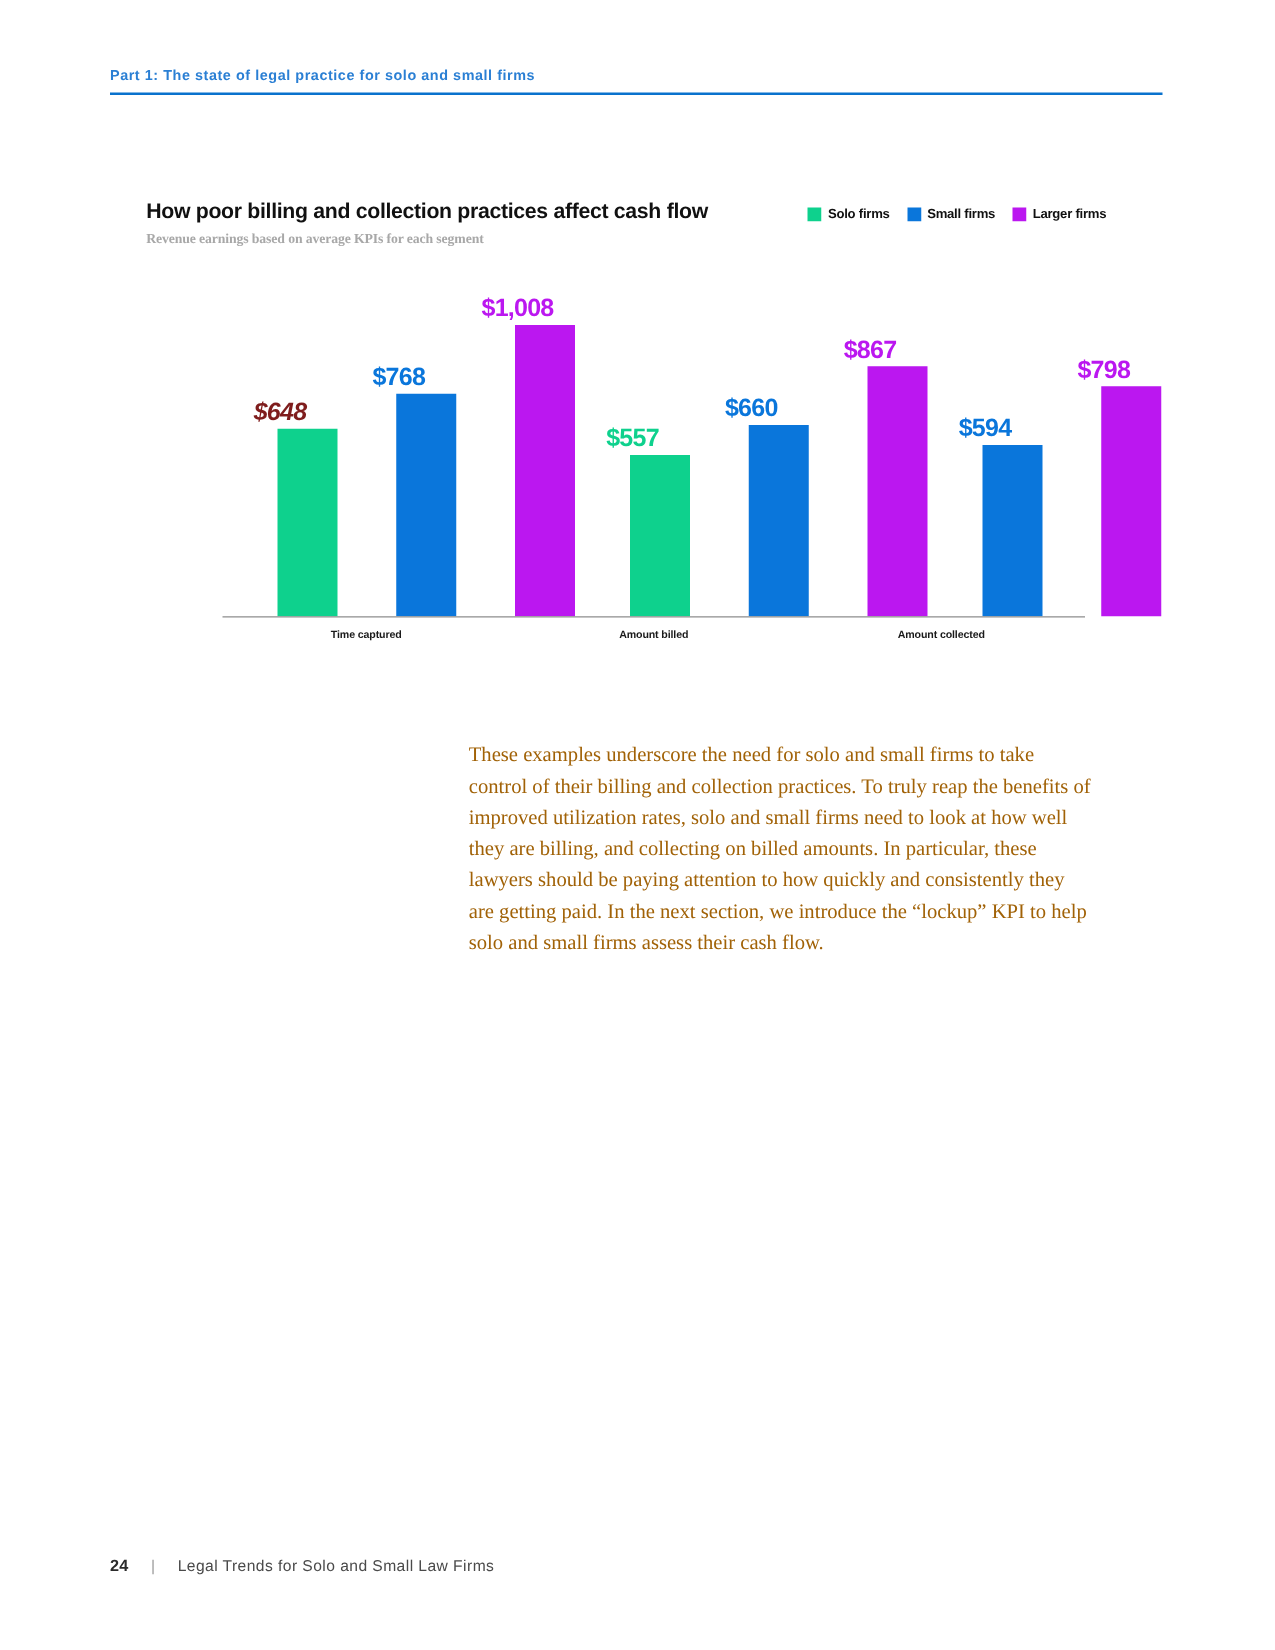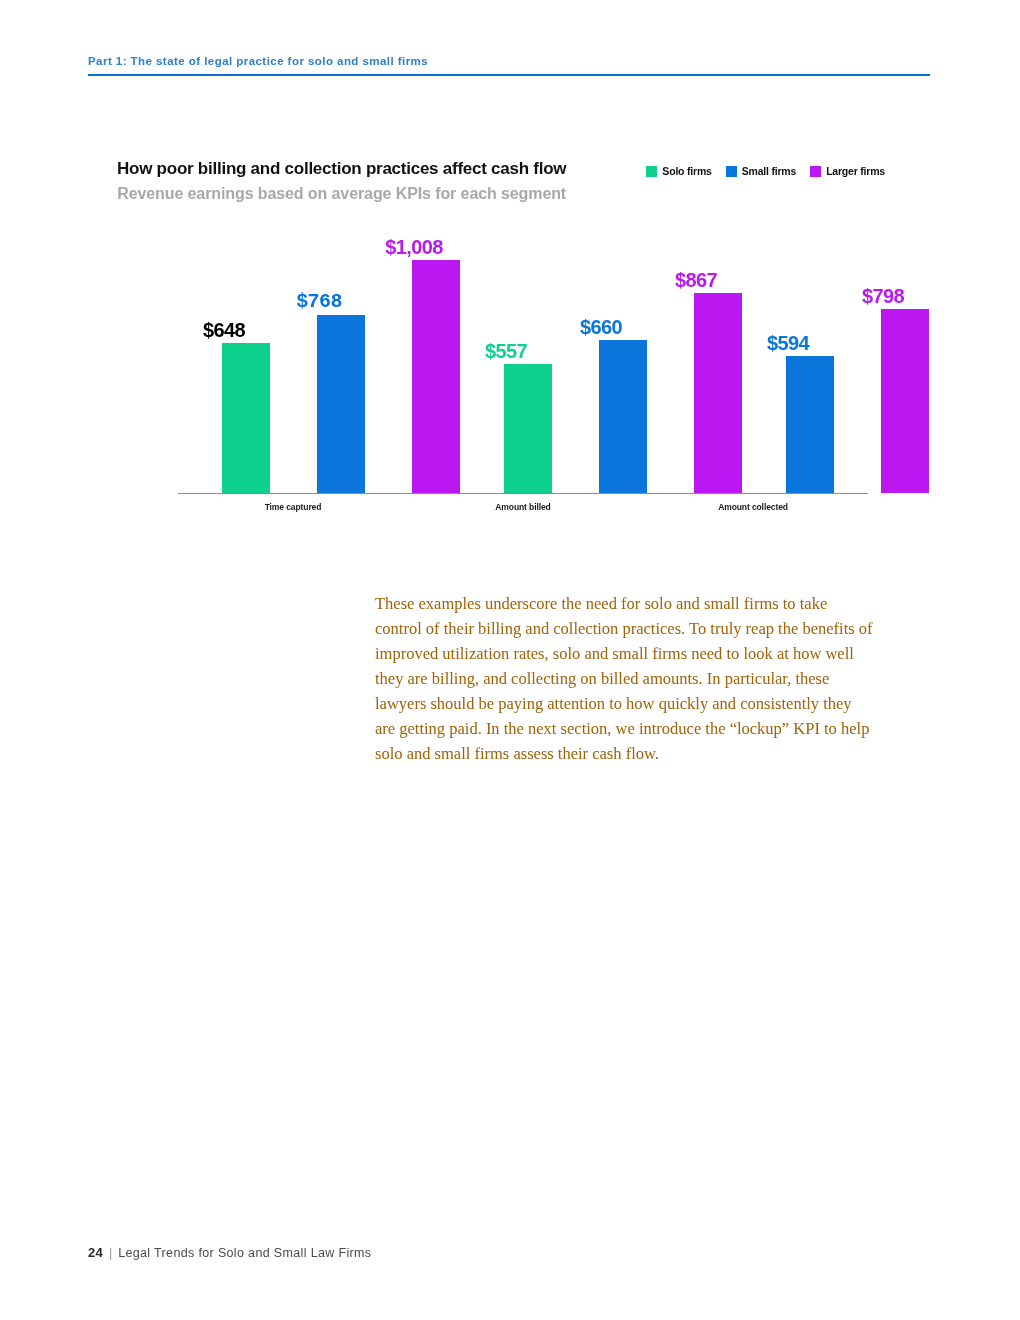--- a/index.html
+++ b/index.html
@@ -54,27 +54,26 @@
     font-family: "Liberation Sans", sans-serif;
     font-size: 17px;
     font-weight: bold;
     color: #111111;
     letter-spacing: -0.25px;
     white-space: nowrap;
     line-height: 1.1;
   }
   .figure-subtitle {
     margin-top: 6px;
-    font-family: Liberation Sans, sans-serif;
-    font-size: 16px;
+    font-family: Liberation Serif, serif;
+    font-size: 11px;
     font-weight: bold;
     color: #a8a8a8;
     letter-spacing: -0.1px;
     white-space: nowrap;
-    text-align: center;
   }
   .legend {
     display: flex;
     align-items: center;
     gap: 14px;
     padding-top: 5px;
   }
   .legend-item {
     display: flex;
     align-items: center;
@@ -181,21 +180,21 @@
     text-align: left;
   }
 
   
   .page-footer {
     position: absolute;
     left: 88px;
     top: 1245px;
     display: flex;
     align-items: baseline;
-    gap: 0px;
+    gap: 12px;
     font-family: "Liberation Sans", sans-serif;
     color: #4a4a4a;
   }
   .footer-page {
     font-size: 13px;
     font-weight: bold;
     color: #2b2b2b;
     letter-spacing: 0.2px;
   }
   .footer-sep {
@@ -237,25 +236,25 @@
           <span class="legend-label">Larger firms</span>
         </div>
       </div>
   </div>
 </div>
 
 <div class="plot">
   <div class="groups" id="groups">
       <div class="bar-group">
         <div class="bar-wrap">
-          <div class="bar-value" style="color: #000000; bottom: 153px;">$648</div>
+          <div class="bar-value" style="color: #7f1d1d; bottom: 153px; font-style: italic;">$648</div>
           <div class="bar-rect" style="height: 150px; background: rgb(14, 209, 141);"></div>
         </div>
         <div class="bar-wrap">
-          <div class="bar-value" style="color: rgb(10, 118, 219); bottom: 181px; font-family: Liberation Mono, monospace;">$768</div>
+          <div class="bar-value" style="color: rgb(10, 118, 219); bottom: 181px;">$768</div>
           <div class="bar-rect" style="height: 178px; background: rgb(10, 118, 219);"></div>
         </div>
         <div class="bar-wrap">
           <div class="bar-value" style="color: rgb(187, 23, 240); bottom: 236px;">$1,008</div>
           <div class="bar-rect" style="height: 233px; background: rgb(187, 23, 240);"></div>
         </div>
       </div>
       <div class="bar-group">
         <div class="bar-wrap">
           <div class="bar-value" style="color: rgb(14, 209, 141); bottom: 132px;">$557</div>

